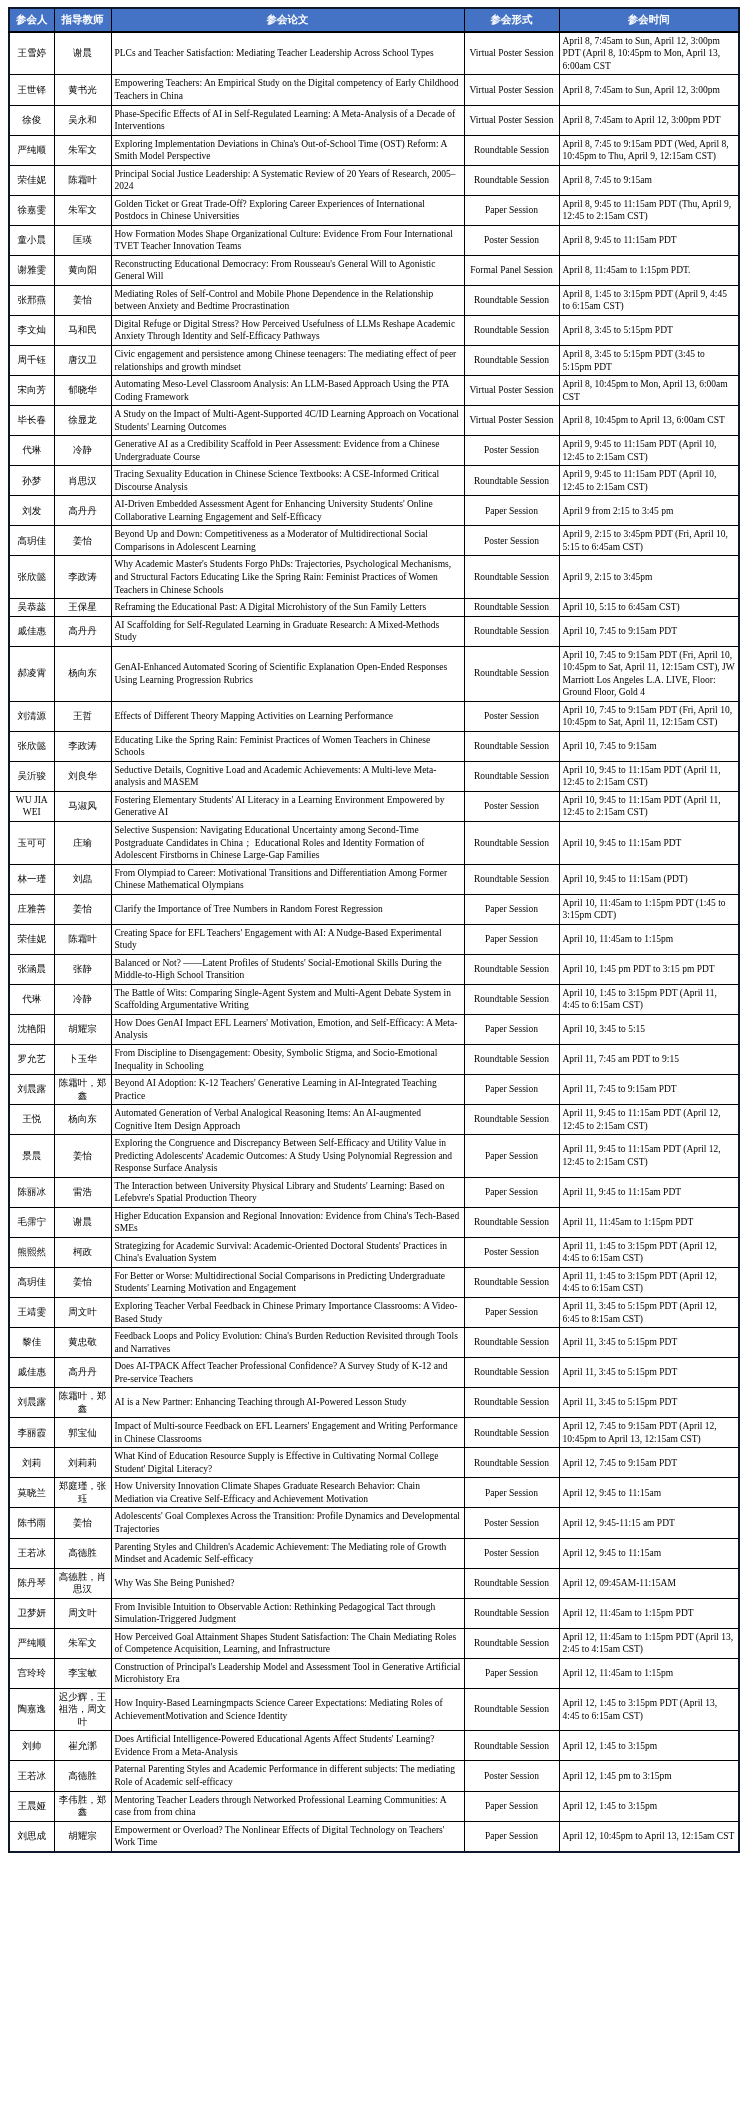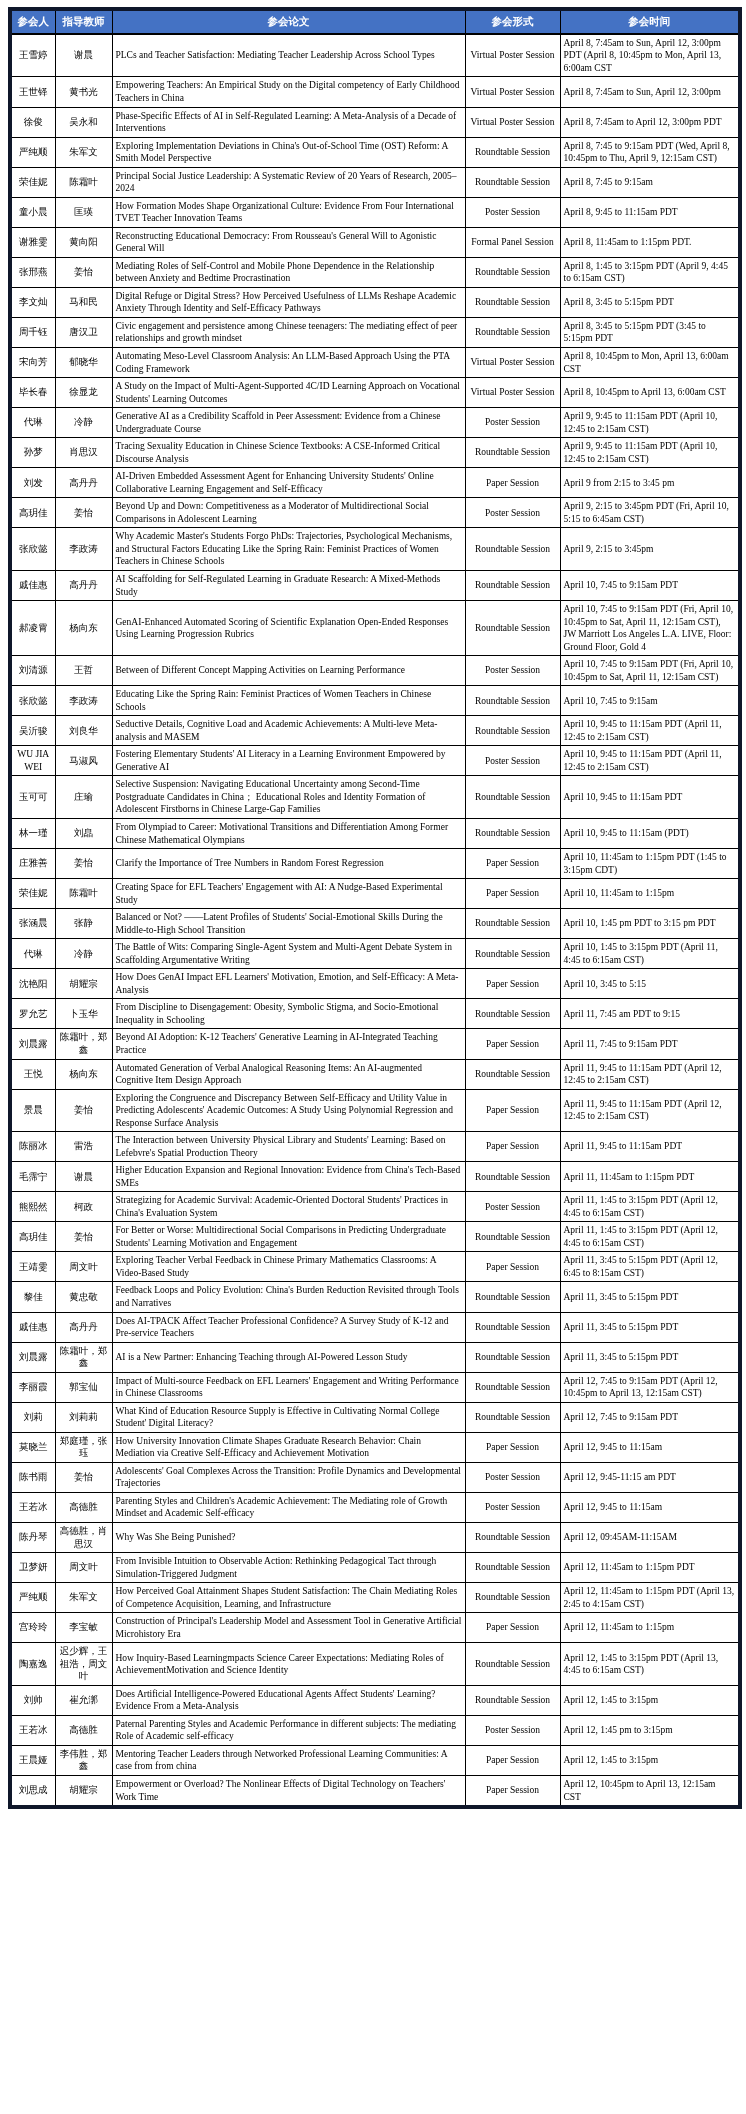--- a/index.html
+++ b/index.html
@@ -4,21 +4,21 @@
 <style>
   html, body { margin: 0; padding: 0; background: #ffffff; }
   body { width: 746px; font-family: "Liberation Serif", "DejaVu Serif", serif; color: #000; }
   .table-wrap { padding: 7px 8px; }
   table.schedule {
     border-collapse: collapse;
     width: 730px;
     table-layout: fixed;
     font-size: 9.5px;
     line-height: 1.32;
-    border: 4px solid #0f172a;
+    border: 2px solid #0f172a;
   }
   table.schedule th, table.schedule td {
     border: 1px solid #000;
     padding: 2px 3px;
     vertical-align: middle;
     word-wrap: break-word;
     overflow-wrap: break-word;
   }
   table.schedule thead th {
     color: #ffffff;
@@ -82,20 +82,27 @@
           <td class="col-time">April 8, 7:45 to 9:15am PDT (Wed, April 8, 10:45pm to Thu, April 9, 12:15am CST)</td>
         </tr>
         <tr>
           <td class="col-attendee">荣佳妮</td>
           <td class="col-advisor">陈霜叶</td>
           <td class="col-paper">Principal Social Justice Leadership: A Systematic Review of 20 Years of Research, 2005–2024</td>
           <td class="col-format">Roundtable Session</td>
           <td class="col-time">April 8, 7:45 to 9:15am</td>
         </tr>
         <tr>
+          <td class="col-attendee">徐嘉雯</td>
+          <td class="col-advisor">朱军文</td>
+          <td class="col-paper">Golden Ticket or Great Trade-Off? Exploring Career Experiences of International Postdocs in Chinese Universities</td>
+          <td class="col-format">Paper Session</td>
+          <td class="col-time">April 8, 9:45 to 11:15am PDT (Thu, April 9, 12:45 to 2:15am CST)</td>
+        </tr>
+        <tr>
           <td class="col-attendee">童小晨</td>
           <td class="col-advisor">匡瑛</td>
           <td class="col-paper">How Formation Modes Shape Organizational Culture: Evidence From Four International TVET Teacher Innovation Teams</td>
           <td class="col-format">Poster Session</td>
           <td class="col-time">April 8, 9:45 to 11:15am PDT</td>
         </tr>
         <tr>
           <td class="col-attendee">谢雅雯</td>
           <td class="col-advisor">黄向阳</td>
           <td class="col-paper">Reconstructing Educational Democracy: From Rousseau's General Will to Agonistic General Will</td>
@@ -166,37 +173,44 @@
           <td class="col-time">April 9, 2:15 to 3:45pm PDT (Fri, April 10, 5:15 to 6:45am CST)</td>
         </tr>
         <tr>
           <td class="col-attendee">张欣懿</td>
           <td class="col-advisor">李政涛</td>
           <td class="col-paper">Why Academic Master's Students Forgo PhDs: Trajectories, Psychological Mechanisms, and Structural Factors Educating Like the Spring Rain: Feminist Practices of Women Teachers in Chinese Schools</td>
           <td class="col-format">Roundtable Session</td>
           <td class="col-time">April 9, 2:15 to 3:45pm</td>
         </tr>
         <tr>
+          <td class="col-attendee">吴恭蕊</td>
+          <td class="col-advisor">王保星</td>
+          <td class="col-paper">Reframing the Educational Past: A Digital Microhistory of the Sun Family Letters</td>
+          <td class="col-format">Roundtable Session</td>
+          <td class="col-time">April 10, 5:15 to 6:45am CST)</td>
+        </tr>
+        <tr>
           <td class="col-attendee">戚佳惠</td>
           <td class="col-advisor">高丹丹</td>
           <td class="col-paper">AI Scaffolding for Self-Regulated Learning in Graduate Research: A Mixed-Methods Study</td>
           <td class="col-format">Roundtable Session</td>
           <td class="col-time">April 10, 7:45 to 9:15am PDT</td>
         </tr>
         <tr>
           <td class="col-attendee">郝凌霄</td>
           <td class="col-advisor">杨向东</td>
           <td class="col-paper">GenAI-Enhanced Automated Scoring of Scientific Explanation Open-Ended Responses Using Learning Progression Rubrics</td>
           <td class="col-format">Roundtable Session</td>
           <td class="col-time">April 10, 7:45 to 9:15am PDT (Fri, April 10, 10:45pm to Sat, April 11, 12:15am CST), JW Marriott Los Angeles L.A. LIVE, Floor: Ground Floor, Gold 4</td>
         </tr>
         <tr>
           <td class="col-attendee">刘清源</td>
           <td class="col-advisor">王哲</td>
-          <td class="col-paper">Between of Different Concept Mapping Activities on Learning Performance</td>
+          <td class="col-paper">Effects of Different Theory Mapping Activities on Learning Performance</td>
           <td class="col-format">Poster Session</td>
           <td class="col-time">April 10, 7:45 to 9:15am PDT (Fri, April 10, 10:45pm to Sat, April 11, 12:15am CST)</td>
         </tr>
         <tr>
           <td class="col-attendee">张欣懿</td>
           <td class="col-advisor">李政涛</td>
           <td class="col-paper">Educating Like the Spring Rain: Feminist Practices of Women Teachers in Chinese Schools</td>
           <td class="col-format">Roundtable Session</td>
           <td class="col-time">April 10, 7:45 to 9:15am</td>
         </tr>
@@ -315,21 +329,21 @@
         <tr>
           <td class="col-attendee">高玥佳</td>
           <td class="col-advisor">姜怡</td>
           <td class="col-paper">For Better or Worse: Multidirectional Social Comparisons in Predicting Undergraduate Students' Learning Motivation and Engagement</td>
           <td class="col-format">Roundtable Session</td>
           <td class="col-time">April 11, 1:45 to 3:15pm PDT (April 12, 4:45 to 6:15am CST)</td>
         </tr>
         <tr>
           <td class="col-attendee">王靖雯</td>
           <td class="col-advisor">周文叶</td>
-          <td class="col-paper">Exploring Teacher Verbal Feedback in Chinese Primary Mathematics Classrooms: A Video-Based Study</td>
+          <td class="col-paper">Exploring Teacher Verbal Feedback in Chinese Primary Importance Classrooms: A Video-Based Study</td>
           <td class="col-format">Paper Session</td>
           <td class="col-time">April 11, 3:45 to 5:15pm PDT (April 12, 6:45 to 8:15am CST)</td>
         </tr>
         <tr>
           <td class="col-attendee">黎佳</td>
           <td class="col-advisor">黄忠敬</td>
           <td class="col-paper">Feedback Loops and Policy Evolution: China's Burden Reduction Revisited through Tools and Narratives</td>
           <td class="col-format">Roundtable Session</td>
           <td class="col-time">April 11, 3:45 to 5:15pm PDT</td>
         </tr>

